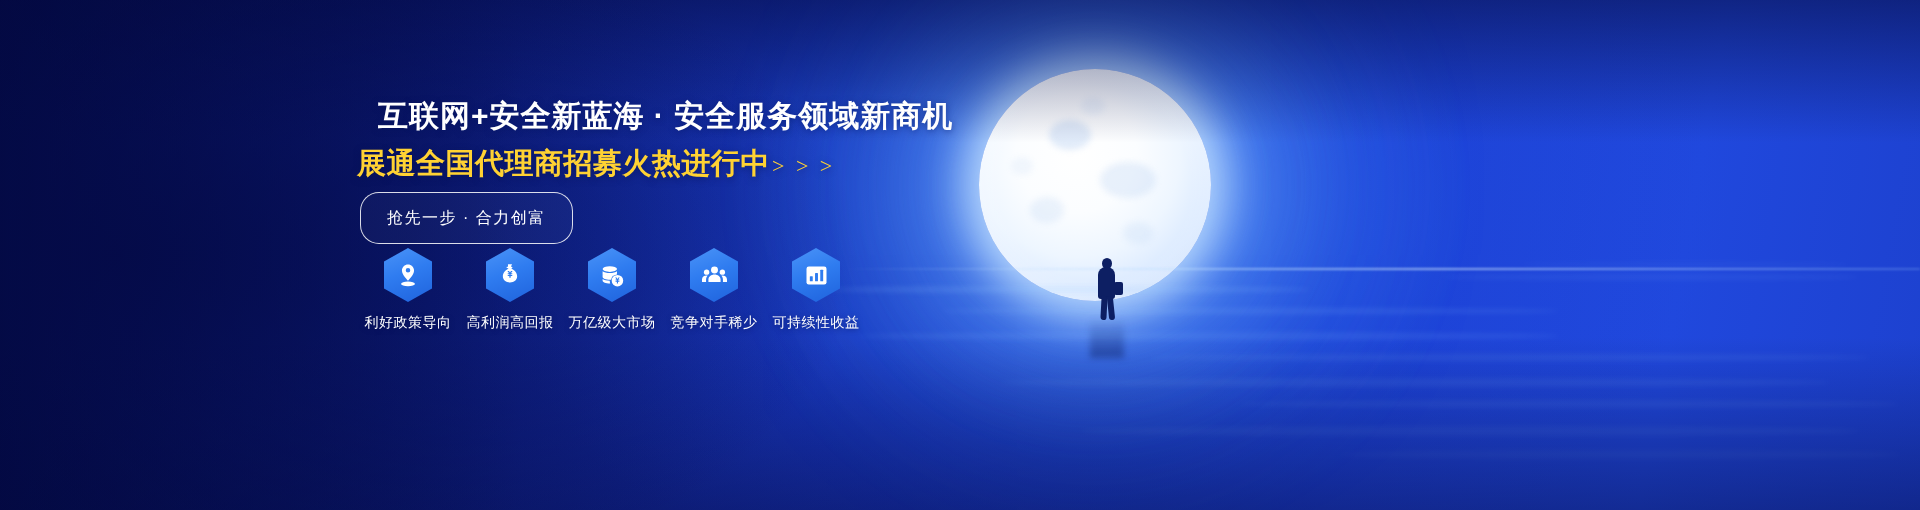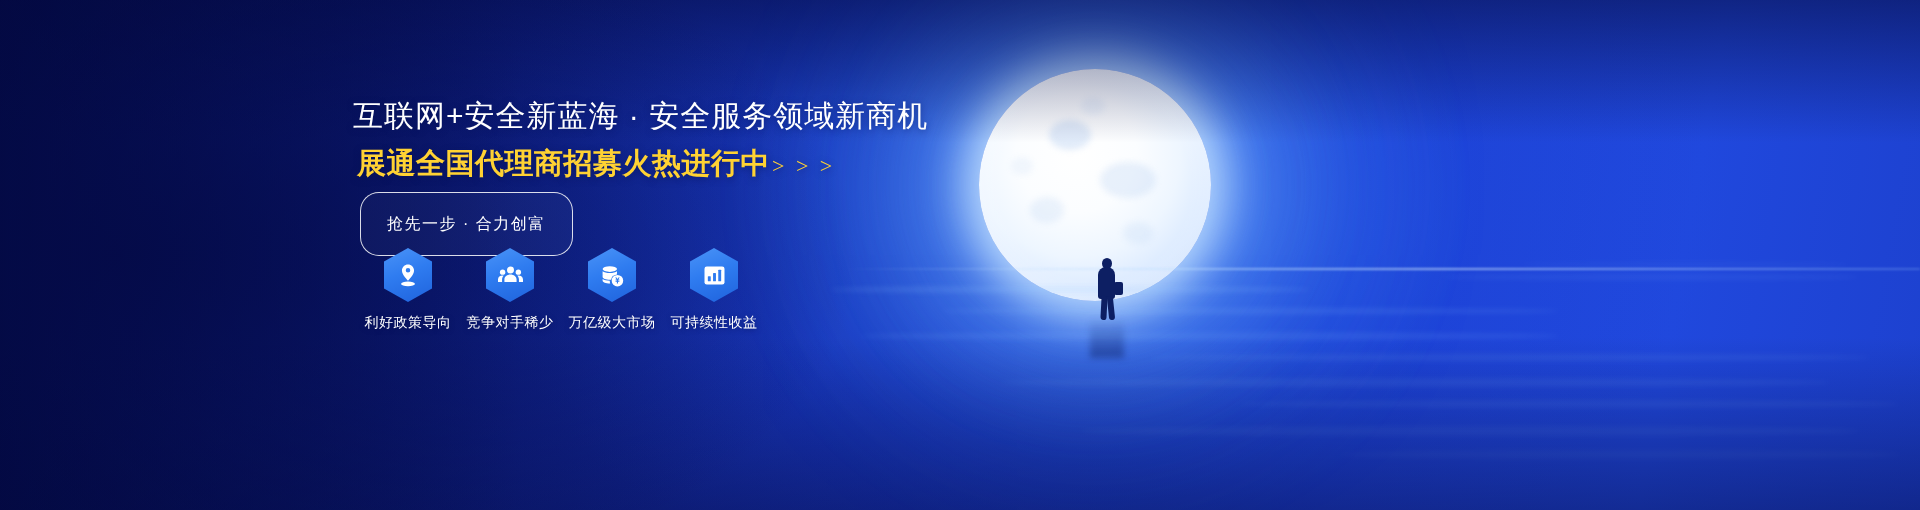--- a/index.html
+++ b/index.html
@@ -47,27 +47,27 @@
     border-radius:8px 8px 3px 3px;}
   .p-legL{position:absolute;left:11px;top:38px;width:6px;height:24px;background:#0d1f63;border-radius:0 0 3px 3px;transform:rotate(3deg);}
   .p-legR{position:absolute;left:18px;top:38px;width:6px;height:24px;background:#0d1f63;border-radius:0 0 3px 3px;transform:rotate(-6deg);}
   .p-bag{position:absolute;left:24px;top:24px;width:9px;height:13px;background:#0d1f63;border-radius:2px;}
   .p-refl{position:absolute;left:1090px;top:318px;width:34px;height:40px;
     background:linear-gradient(180deg, rgba(13,31,99,0.45) 0%, rgba(13,31,99,0.0) 100%);
     filter:blur(3px);transform:scaleY(-1);}
 
   
   .content{position:absolute;left:0;top:0;width:1920px;height:510px;}
-  .headline{position:absolute;left:353px;top:96px;font-size:30px;color:#ffffff;letter-spacing:1px;
-    font-weight:400;white-space:nowrap;text-shadow:0 1px 6px rgba(0,20,90,0.5);}
+  .headline{position:absolute;left:378px;top:96px;font-size:30px;color:#ffffff;letter-spacing:1px;
+    font-weight:700;white-space:nowrap;text-shadow:0 1px 6px rgba(0,20,90,0.5);}
   .subline{position:absolute;left:357px;top:144px;font-size:29px;color:#ffd233;font-weight:bold;
     white-space:nowrap;letter-spacing:0.5px;text-shadow:0 2px 7px rgba(0,15,80,0.55);font-family:Liberation Serif, serif;}
   .subline .arrows{font-weight:normal;letter-spacing:3px;font-size:22px;margin-left:2px;}
 
-  .pill{position:absolute;left:360px;top:192px;height:38px;padding:12px 26px;
+  .pill{position:absolute;left:360px;top:192px;height:38px;padding:6px 26px;
     display:flex;align-items:center;justify-content:center;
     border:1px solid rgba(255,255,255,0.85);border-radius:19px;color:#ffffff;font-size:16px;
     letter-spacing:1.5px;white-space:nowrap;background:rgba(255,255,255,0.03);}
 
   .features{position:absolute;left:357px;top:248px;display:flex;gap:0;align-items:flex-end;}
   .feature{width:102px;display:flex;flex-direction:column;align-items:center;}
   .hex{width:48px;height:54px;display:flex;align-items:center;justify-content:center;
     background:linear-gradient(160deg,#4a93f7 0%,#2f7cf0 45%,#1f63dd 100%);
     clip-path:polygon(50% 0%,100% 25%,100% 75%,50% 100%,0% 75%,0% 25%);
     box-shadow:0 0 18px rgba(70,150,255,0.35);}
@@ -136,51 +136,60 @@
       <div class="feature">
         <div class="hex">
           <svg width="26" height="26" viewBox="0 0 24 24" fill="#fff">
             <path d="M12 2.2c-3.1 0-5.6 2.5-5.6 5.6 0 4 5.6 9.4 5.6 9.4s5.6-5.4 5.6-9.4c0-3.1-2.5-5.6-5.6-5.6zm0 7.6a2.1 2.1 0 1 1 0-4.2 2.1 2.1 0 0 1 0 4.2z"></path>
             <ellipse cx="12" cy="20.2" rx="6.4" ry="2.1"></ellipse>
           </svg>
         </div>
         <div class="flabel">利好政策导向</div>
       </div>
 
+      <div class="feature">
+        <div class="hex">
+          <svg width="26" height="26" viewBox="0 0 24 24" fill="#fff">
+            <path d="M10.1 2.1h3.8l-1.1 2.2h.9c.5 0 .8.4.5.8l-.9 1.1c3 1.1 5.3 4 5.3 7 0 3.6-3 5.7-6.6 5.7s-6.6-2.1-6.6-5.7c0-3 2.3-5.9 5.3-7L8.8 5.1c-.3-.4 0-.8.5-.8h.9L10.1 2.1z"></path>
+            <path d="M12.8 10.4l1.6-2.1h-1.5l-.9 1.5-.9-1.5H9.6l1.6 2.1h-1.3v.9h1.5v.7H9.9v.9h1.5v1.6h1.2v-1.6h1.5v-.9h-1.5v-.7h1.5v-.9h-1.3z" fill="#2f7cf0"></path>
+          </svg>
+        </div>
+        <div class="flabel">高利润高回报</div>
+      </div>
+
+      <div class="feature">
+        <div class="hex">
+          <svg width="27" height="27" viewBox="0 0 24 24" fill="#fff">
+            <ellipse cx="9.6" cy="6.3" rx="6.4" ry="2.5"></ellipse>
+            <path d="M3.2 8.2v1.7c0 1.4 2.9 2.5 6.4 2.5s6.4-1.1 6.4-2.5V8.2c-1.2 1-3.6 1.6-6.4 1.6S4.4 9.2 3.2 8.2z"></path>
+            <path d="M3.2 11.6v1.7c0 1.4 2.9 2.5 6.4 2.5.4 0 .8 0 1.2-.1a5.3 5.3 0 0 1 5.2-4.6v-.9c-1.2 1-3.6 1.6-6.4 1.6s-5.2-.6-6.4-1.6z"></path>
+            <path d="M3.2 15v1.7c0 1.4 2.9 2.5 6.4 2.5h.4a5.3 5.3 0 0 1-.4-2c0-.2 0-.4 0-.6-2.6-.1-5-.7-6.4-1.6z"></path>
+            <circle cx="16.4" cy="16.6" r="5.1"></circle>
+            <path d="M17.1 15.6l1.3-1.8h-1.2l-.8 1.3-.8-1.3h-1.2l1.3 1.8h-1v.8h1.2v.6h-1.2v.8h1.2v1.4h1v-1.4h1.2v-.8h-1.2v-.6h1.2v-.8h-1z" fill="#2f7cf0"></path>
+          </svg>
+        </div>
+        <div class="flabel">万亿级大市场</div>
+      </div>
 
       <div class="feature">
         <div class="hex">
           <svg width="27" height="27" viewBox="0 0 24 24" fill="#fff">
             <circle cx="12" cy="7.2" r="3.1"></circle>
             <path d="M12 11.2c-3 0-5.4 2-5.4 4.4v2.1h10.8v-2.1c0-2.4-2.4-4.4-5.4-4.4z"></path>
             <circle cx="5" cy="9" r="2.4"></circle>
             <path d="M5 12.1c-2.3 0-4.1 1.5-4.1 3.4v2.2h3.6v-2.1c0-1.3.5-2.5 1.4-3.4-.3-.1-.6-.1-.9-.1z"></path>
             <circle cx="19" cy="9" r="2.4"></circle>
             <path d="M19 12.1c-.3 0-.6 0-.9.1.9.9 1.4 2.1 1.4 3.4v2.1h3.6v-2.2c0-1.9-1.8-3.4-4.1-3.4z"></path>
           </svg>
         </div>
         <div class="flabel">竞争对手稀少</div>
       </div>
 
       <div class="feature">
         <div class="hex">
-          <svg width="27" height="27" viewBox="0 0 24 24" fill="#fff">
-            <ellipse cx="9.6" cy="6.3" rx="6.4" ry="2.5"></ellipse>
-            <path d="M3.2 8.2v1.7c0 1.4 2.9 2.5 6.4 2.5s6.4-1.1 6.4-2.5V8.2c-1.2 1-3.6 1.6-6.4 1.6S4.4 9.2 3.2 8.2z"></path>
-            <path d="M3.2 11.6v1.7c0 1.4 2.9 2.5 6.4 2.5.4 0 .8 0 1.2-.1a5.3 5.3 0 0 1 5.2-4.6v-.9c-1.2 1-3.6 1.6-6.4 1.6s-5.2-.6-6.4-1.6z"></path>
-            <path d="M3.2 15v1.7c0 1.4 2.9 2.5 6.4 2.5h.4a5.3 5.3 0 0 1-.4-2c0-.2 0-.4 0-.6-2.6-.1-5-.7-6.4-1.6z"></path>
-            <circle cx="16.4" cy="16.6" r="5.1"></circle>
-            <path d="M17.1 15.6l1.3-1.8h-1.2l-.8 1.3-.8-1.3h-1.2l1.3 1.8h-1v.8h1.2v.6h-1.2v.8h1.2v1.4h1v-1.4h1.2v-.8h-1.2v-.6h1.2v-.8h-1z" fill="#2f7cf0"></path>
-          </svg>
-        </div>
-        <div class="flabel">万亿级大市场</div>
-      </div>
-
-      <div class="feature">
-        <div class="hex">
           <svg width="25" height="25" viewBox="0 0 24 24" fill="#fff">
             <rect x="2.4" y="3.4" width="19.2" height="17.2" rx="2.2"></rect>
             <rect x="5.6" y="12.6" width="2.8" height="5" rx="0.6" fill="#2f7cf0"></rect>
             <rect x="10.6" y="9.6" width="2.8" height="8" rx="0.6" fill="#2f7cf0"></rect>
             <rect x="15.6" y="6.4" width="2.8" height="11.2" rx="0.6" fill="#2f7cf0"></rect>
           </svg>
         </div>
         <div class="flabel">可持续性收益</div>
       </div>
 

